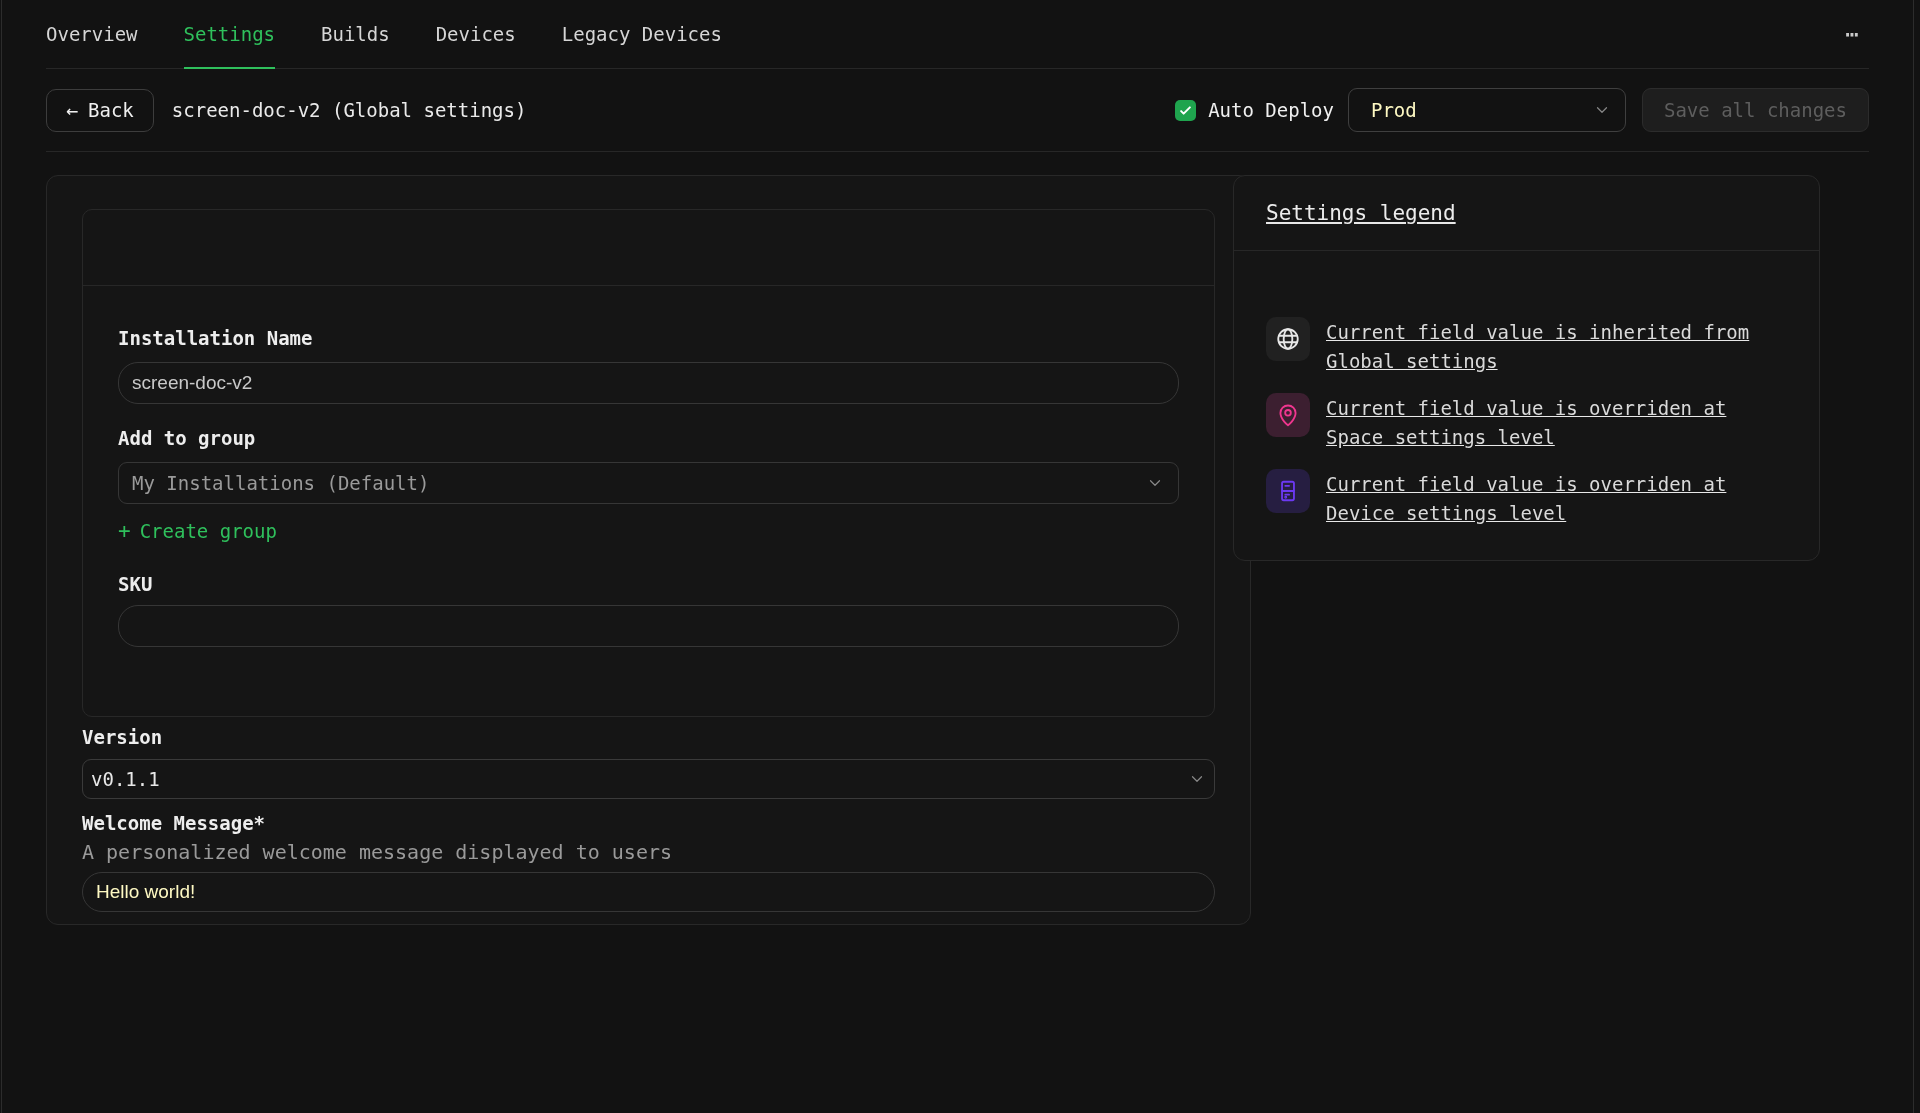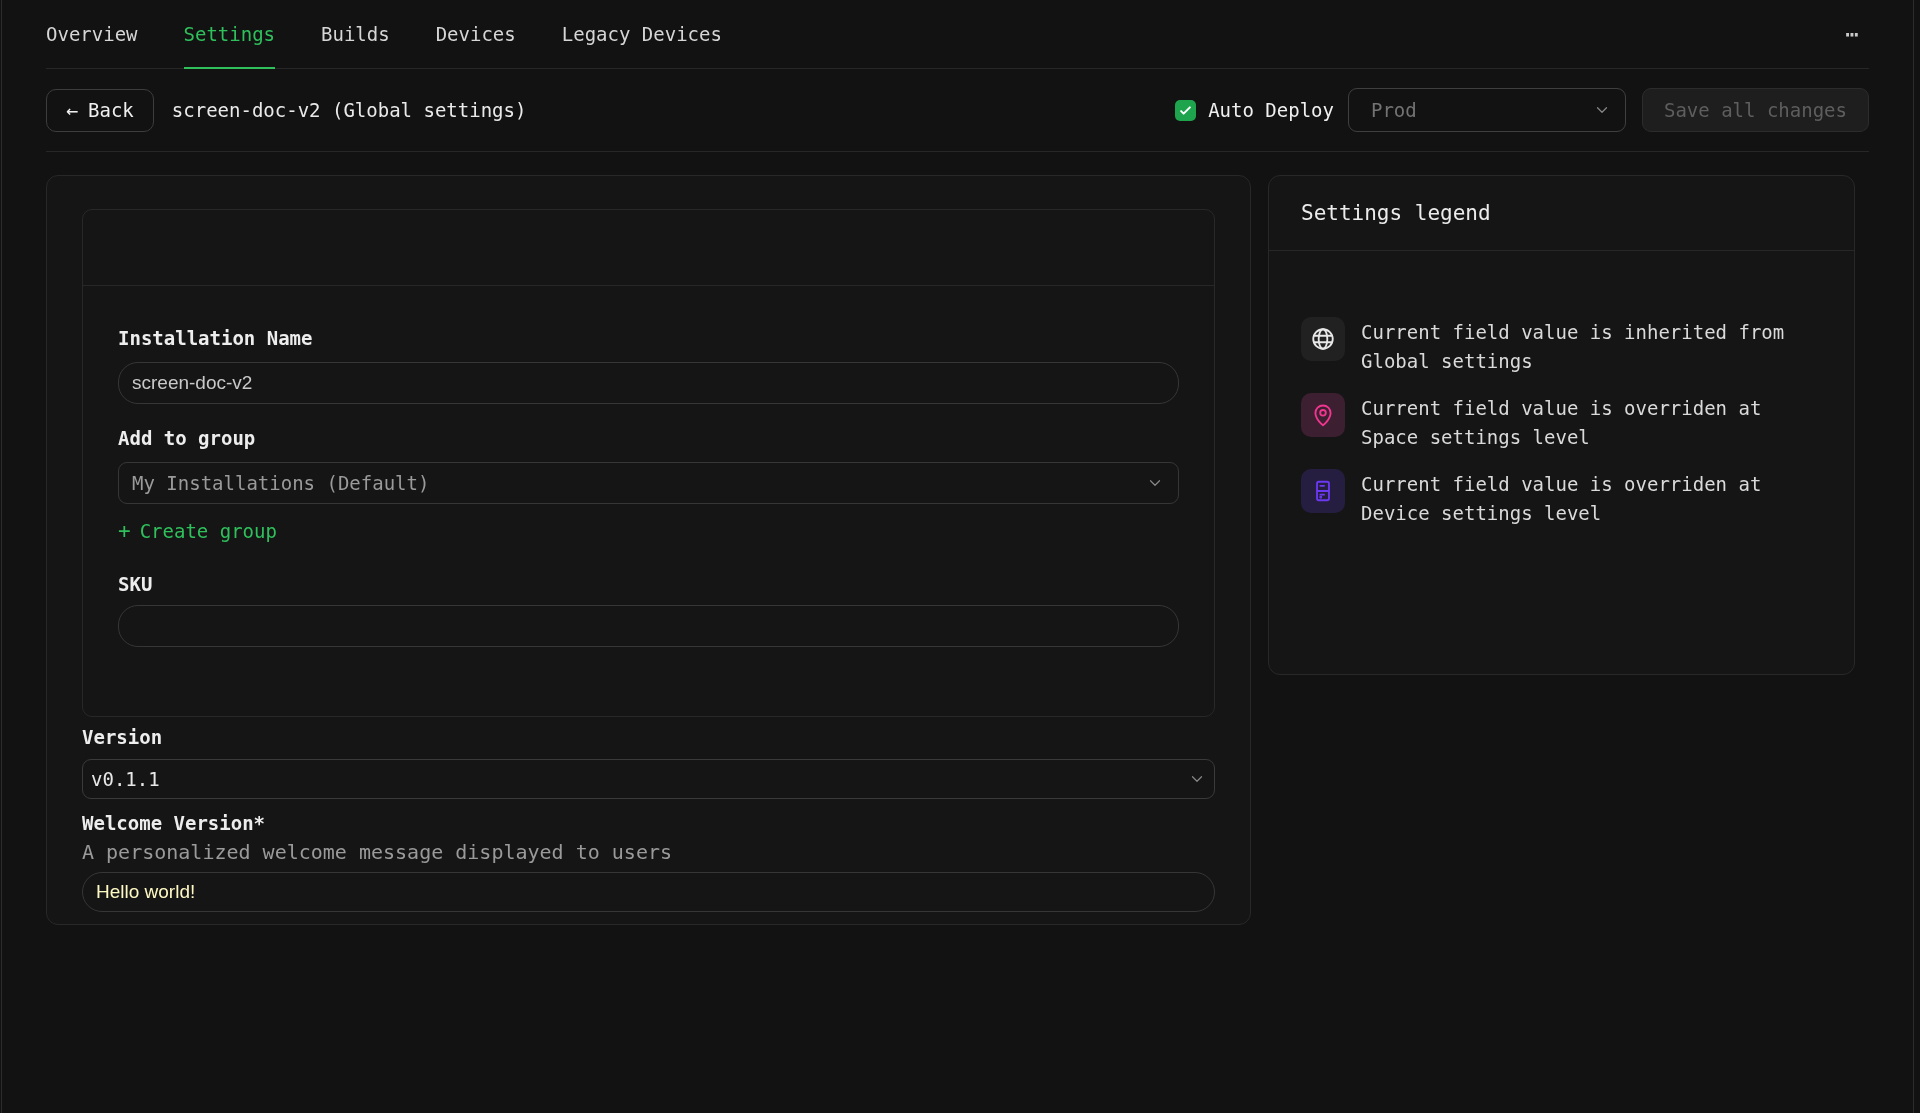--- a/index.html
+++ b/index.html
@@ -62,32 +62,32 @@
   .checkbox.green { background:#1fa44e; }
   .checkbox.white { width:20px; height:20px; border-radius:4px; background:#ffffff; }
   .auto-label { margin-left:12px; font-size:19px; color:#f0f0f0; }
   .selectbox {
     display:flex; align-items:center; justify-content:space-between;
     background:transparent; border:1px solid #3f3f3f; border-radius:9px;
     cursor:pointer;
   }
   .env-select {
     width:278px; height:44px; margin-left:14px;
-    padding:0 14px 0 22px; font-size:19px; color:#737373;
+    padding:0 14px 0 22px; font-size:19px; color:#fef9c3;
   }
   .save-btn {
     margin-left:16px; height:44px; padding:0 21px;
     background:#1e1e1e; border:1px solid #2c2c2c; border-radius:9px;
     color:#5e5e5e; font-family:inherit; font-size:19px; cursor:default;
   }
 
   
   .card { position:absolute; background:#151515; border:1px solid #282828; border-radius:12px; }
   .form-card   { left:46px;  top:175px; width:1205px; height:750px; }
-  .legend-card { left:1268px; top:175px; width:587px;  height:500px; }
+  .legend-card { left:1233px; top:175px; width:587px;  height:386px;text-decoration:underline; }
 
   .inner-card { margin:33px 35px 0; height:508px; border:1px solid #282828; border-radius:10px; }
   .inner-head { height:76px; border-bottom:1px solid #272727; }
   .inner-body { padding:40px 35px 0; }
 
   .f-label {
     display:block; font-size:19px; line-height:24px;
     color:#ededed; font-weight:bold; margin-bottom:12px;
   }
   .text-input {
@@ -211,21 +211,21 @@
 
   <div class="below">
     <label class="f-label version-label">Version</label>
     <div class="selectbox version-select">
       <span>v0.1.1</span>
       <svg width="18" height="18" viewBox="0 0 24 24" fill="none" stroke="#878787" stroke-width="1.6" stroke-linecap="round" stroke-linejoin="round">
           <path d="m6 9 6 6 6-6"></path>
         </svg>
     </div>
 
-    <label class="f-label welcome-label">Welcome Version*</label>
+    <label class="f-label welcome-label">Welcome Message*</label>
     <div class="welcome-desc">A personalized welcome message displayed to users</div>
     <input class="text-input welcome-input" type="text" value="Hello world!" style="">
   </div>
 </section>
 
 <aside class="card legend-card">
   <div class="legend-head">
     <h2 class="legend-title">Settings legend</h2>
   </div>
   <div class="legend-body">

